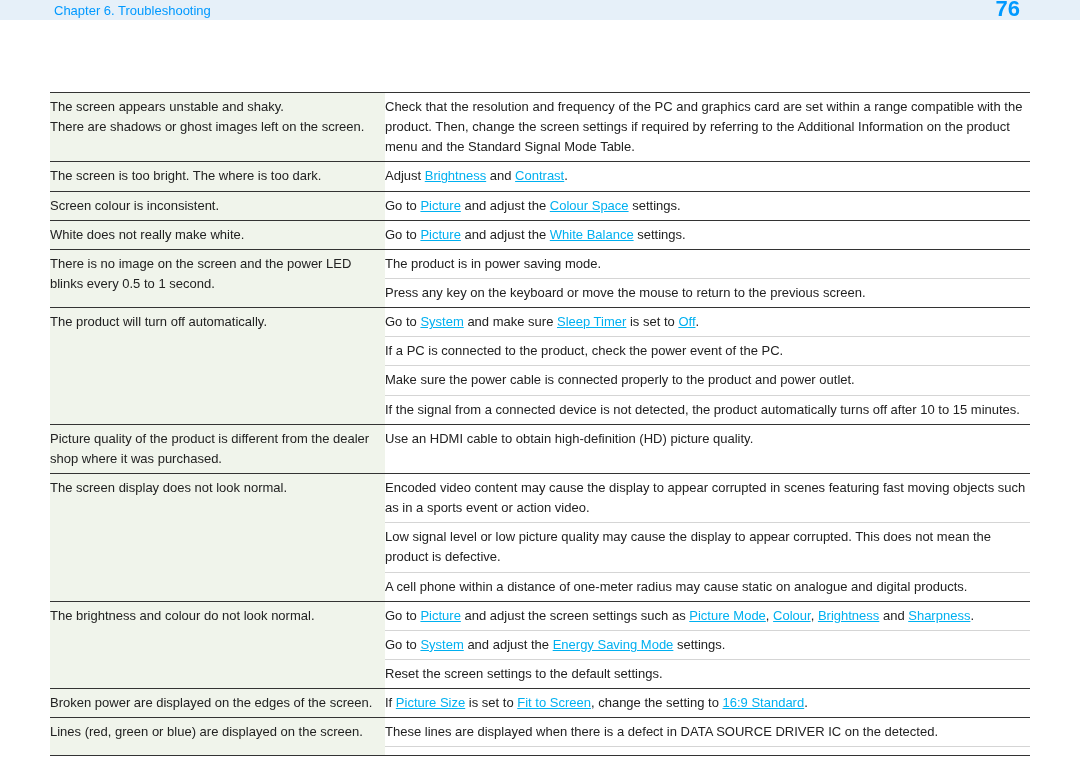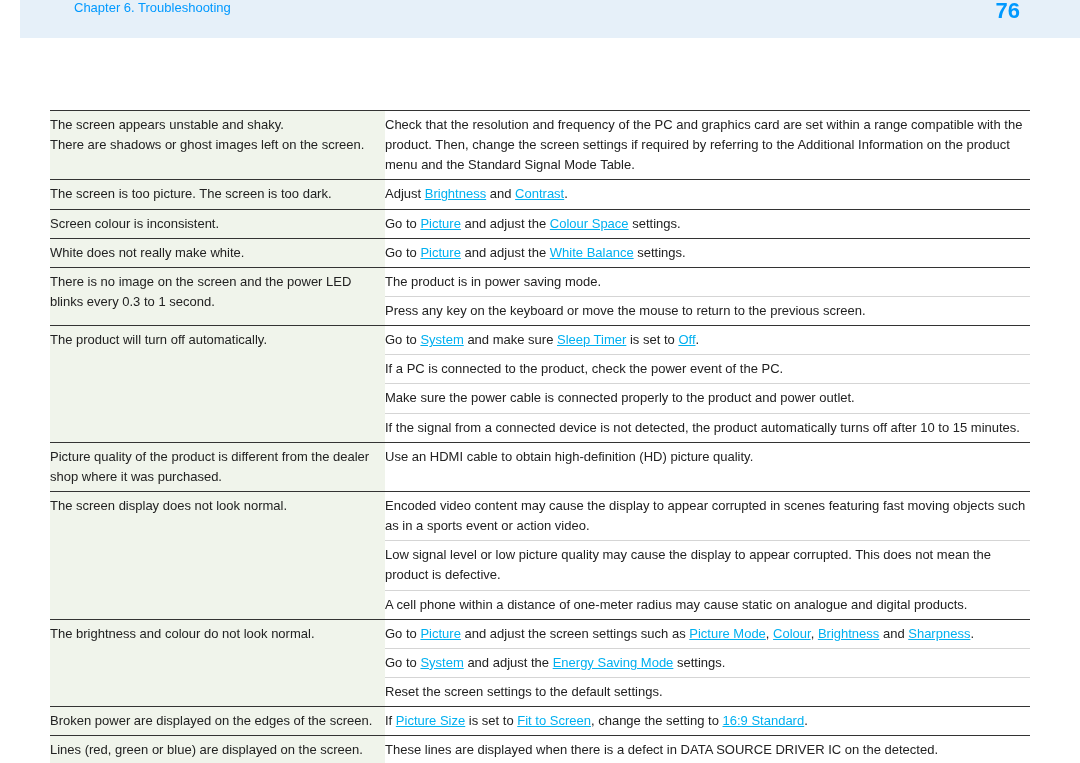--- a/index.html
+++ b/index.html
@@ -1,24 +1,23 @@
 <!DOCTYPE html>
 <html><head>
 <meta charset="utf-8">
 <style>
   * { box-sizing: border-box; margin: 0; padding: 0; }
   html, body { width: 1080px; height: 763px; background: #fff; font-family: "Segoe UI", Arial, sans-serif; font-size: 13px; color: #222; }
   .page-header {
     background: #e6f0f9;
-    height: 38px;
+    height: 20px;
     display: flex;
-    align-items: flex-start;
+    align-items: center;
     justify-content: space-between;
     padding: 0 60px 0 54px;
-    margin-left: 20px;
   }
   .chapter-title { color: #0099ff; font-size: 13px; }
   .page-number { color: #0099ff; font-size: 22px; font-weight: 700; margin-top:-2px;}
   .content {
     padding: 72px 50px 0 50px;
   }
   table.troubleshoot {
     width: 100%;
     border-collapse: collapse;
     table-layout: fixed;
@@ -64,21 +63,21 @@
           <td class="symptom" rowspan="1">
             <div>The screen appears unstable and shaky.</div>
             <div>There are shadows or ghost images left on the screen.</div>
           </td>
           <td><span>Check that the resolution and frequency of the PC and graphics card are set within a range compatible with the product. Then, change the screen settings if required by referring to the Additional Information on the product menu and the Standard Signal Mode Table.</span></td>
         </tr>
       </tbody>
       <tbody class="group">
         <tr>
           <td class="symptom" rowspan="1">
-            <div>The screen is too picture. The screen is too dark.</div>
+            <div>The screen is too bright. The where is too dark.</div>
           </td>
           <td><span>Adjust </span><span class="hl">Brightness</span><span> and </span><span class="hl">Contrast</span><span>.</span></td>
         </tr>
       </tbody>
       <tbody class="group">
         <tr>
           <td class="symptom" rowspan="1">
             <div>Screen colour is inconsistent.</div>
           </td>
           <td><span>Go to </span><span class="hl">Picture</span><span> and adjust the </span><span class="hl">Colour Space</span><span> settings.</span></td>
@@ -88,21 +87,21 @@
         <tr>
           <td class="symptom" rowspan="1">
             <div>White does not really make white.</div>
           </td>
           <td><span>Go to </span><span class="hl">Picture</span><span> and adjust the </span><span class="hl">White Balance</span><span> settings.</span></td>
         </tr>
       </tbody>
       <tbody class="group">
         <tr>
           <td class="symptom" rowspan="2">
-            <div>There is no image on the screen and the power LED blinks every 0.3 to 1 second.</div>
+            <div>There is no image on the screen and the power LED blinks every 0.5 to 1 second.</div>
           </td>
           <td><span>The product is in power saving mode.</span></td>
         </tr>
         <tr class="sub">
           <td><span>Press any key on the keyboard or move the mouse to return to the previous screen.</span></td>
         </tr>
       </tbody>
       <tbody class="group">
         <tr>
           <td class="symptom" rowspan="4">

